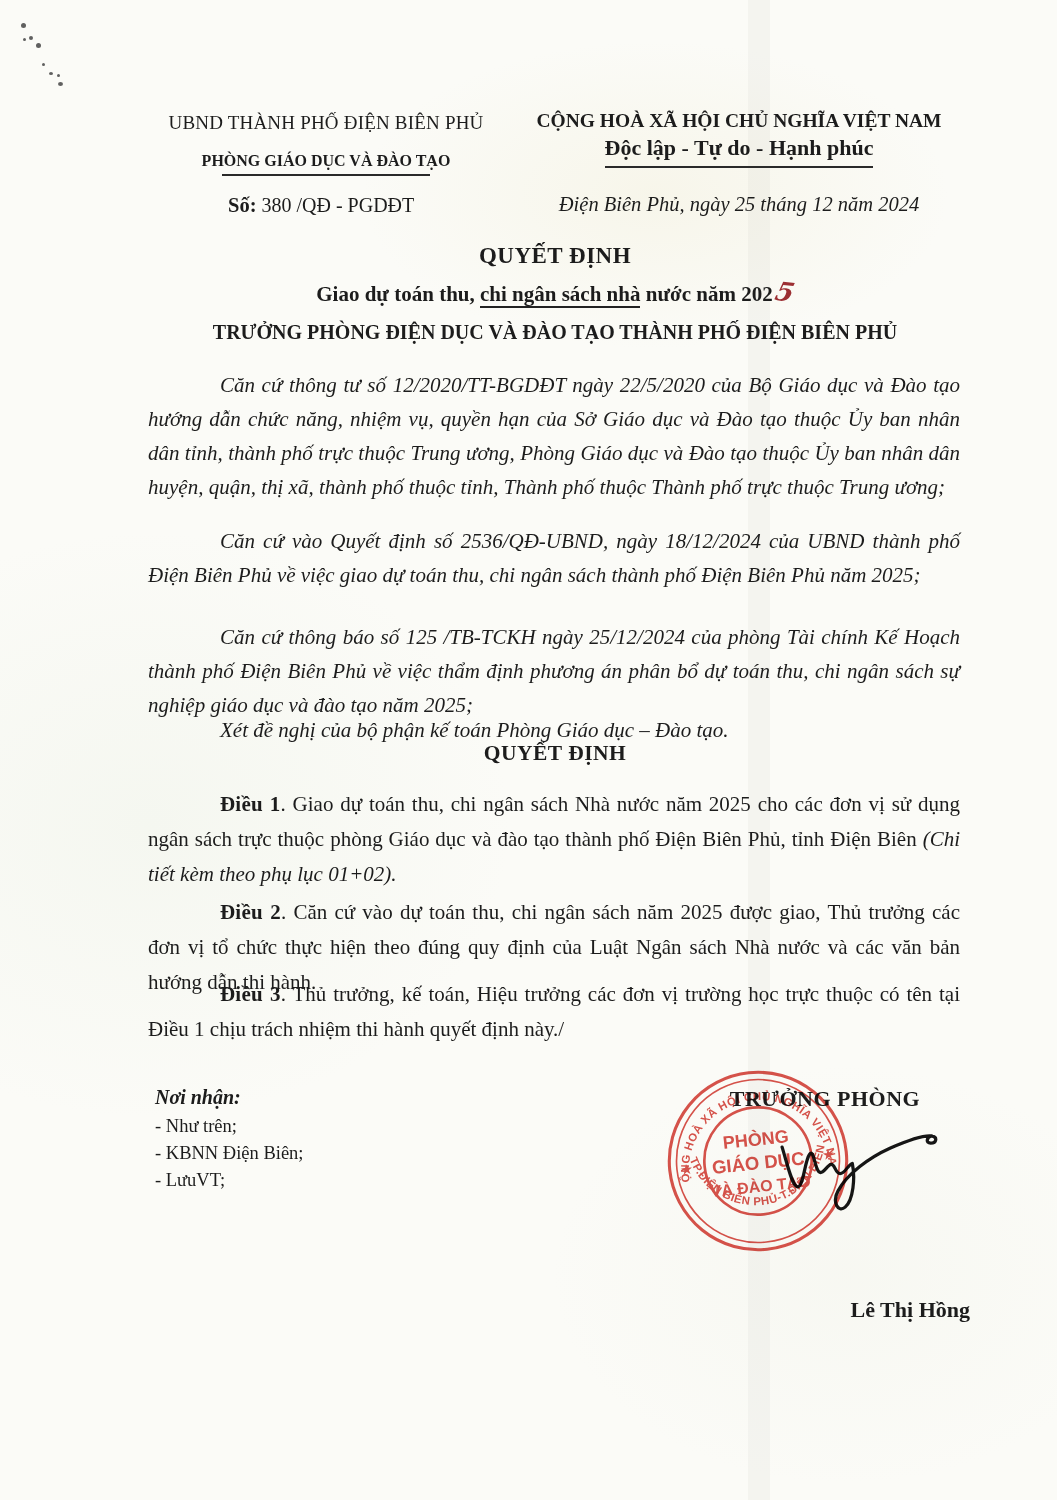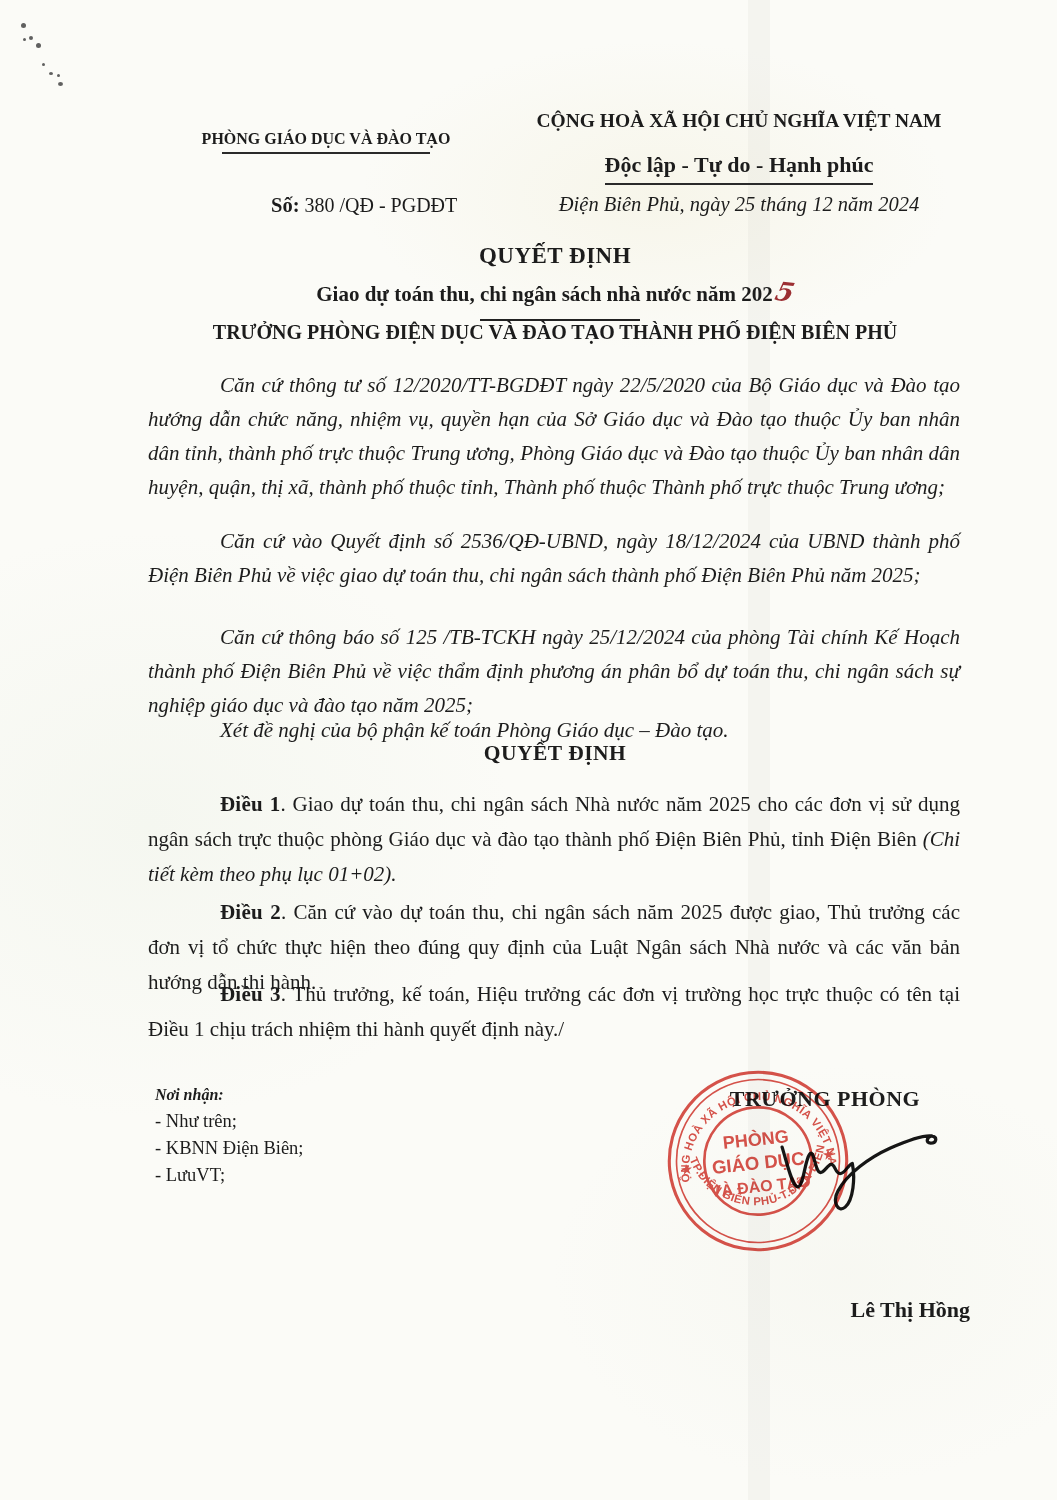--- a/index.html
+++ b/index.html
@@ -26,34 +26,34 @@
   .speck { position:absolute; background:#3a3a3a; border-radius:50%; opacity:.8; }
 
   
   .hdr-left { position:absolute; left:150px; top:112px; width:352px; text-align:center; }
   .hdr-left .l1 { font-size:19px; letter-spacing:.2px; white-space:nowrap; }
   .hdr-left .l2 { font-size:16px; font-weight:bold; margin-top:18px; white-space:nowrap; }
   .hdr-left .rule { width:208px; border-bottom:2px solid #2a2a2a; margin:4px auto 0; }
 
   .hdr-right { position:absolute; left:518px; top:110px; width:442px; text-align:center; }
   .hdr-right .l1 { font-size:19.5px; font-weight:bold; white-space:nowrap; }
-  .hdr-right .l2 { font-size:22px; font-weight:bold; margin-top:20px; white-space:nowrap; }
+  .hdr-right .l2 { font-size:22px; font-weight:bold; margin-top:3px; white-space:nowrap; }
   .hdr-right .rule { width:268px; border-bottom:2px solid #2a2a2a; margin:5px auto 0; }
 
   .so-line { position:absolute; left:228px; top:194px; font-size:20px; }
-  .so-line b { font-size:20.5px;margin-left:43px; }
+  .so-line b { font-size:20.5px; }
   .date-line { position:absolute; left:518px; top:193px; width:442px; text-align:center;
                font-style:italic; font-size:20.5px; white-space:nowrap;font-family:Liberation Serif, serif; }
 
   
   .doc-title { position:absolute; left:150px; top:243px; width:810px; text-align:center;
                font-size:23px; font-weight:bold; letter-spacing:.5px; }
   .doc-subtitle { position:absolute; left:150px; top:277px; width:810px; text-align:center;
                   font-size:21px; font-weight:bold; }
-  .doc-subtitle .ul { border-bottom:2px solid #222; padding-bottom:13px; }
+  .doc-subtitle .ul { border-bottom:2px solid #222; padding-bottom:0; }
   .digit5 { color:#9c2f33; font-size:26px; font-style:italic; display:inline-block;
             transform:rotate(6deg) skewX(-8deg); margin-left:3px;
             font-family:"DejaVu Serif", serif; font-weight:bold; }
   .issuer { position:absolute; left:150px; top:321px; width:810px; text-align:center;
             font-size:20px; font-weight:bold; white-space:nowrap; }
 
   
   .recital, .article {
     position:absolute; left:148px; width:812px;
     font-size:21px; line-height:34px; text-align:justify; text-indent:72px;
@@ -61,21 +61,21 @@
   .recital { font-style:italic; }
   .article { line-height:35px; }
   .article b { letter-spacing:.2px; }
   .article .note { font-style:italic; }
 
   .decide-heading { position:absolute; left:150px; top:741px; width:810px; text-align:center;
                     font-size:21.5px; font-weight:bold; letter-spacing:.5px; }
 
   
   .recipients { position:absolute; left:155px; top:1086px; }
-  .recipients .nn { font-weight:bold; font-style:italic; font-size:16px; margin-bottom:4px; }
+  .recipients .nn { font-weight:bold; font-style:italic; font-size:20px; margin-bottom:4px; }
   .recipients .ri { font-size:18.5px; line-height:27px; }
 
   .sig-title { position:absolute; left:660px; top:1086px; width:330px; text-align:center;
                font-weight:bold; font-size:22px; letter-spacing:.5px; }
   .signer-name { position:absolute; left:700px; top:1297px; width:270px; text-align:right;
                  font-weight:bold; font-size:22px; }
 
   .stamp { position:absolute; left:660px; top:1063px; width:196px; height:196px;
            mix-blend-mode:multiply; opacity:.93; transform:rotate(-6deg); }
   .stamp text { font-family:"Liberation Sans", sans-serif; font-weight:bold; }
@@ -95,20 +95,21 @@
     <div class="speck" style="left:23px;top:38px;width:3px;height:3px;"></div>
     <div class="speck" style="left:29px;top:36px;width:4px;height:4px;"></div>
     <div class="speck" style="left:36px;top:43px;width:5px;height:5px;"></div>
     <div class="speck" style="left:42px;top:63px;width:3px;height:3px;"></div>
     <div class="speck" style="left:49px;top:72px;width:4px;height:3px;"></div>
     <div class="speck" style="left:57px;top:74px;width:3px;height:3px;"></div>
     <div class="speck" style="left:58px;top:82px;width:5px;height:4px;"></div>
   </div>
 
   <div class="hdr-left">
+    <div class="l1">UBND THÀNH PHỐ ĐIỆN BIÊN PHỦ</div>
     <div class="l2">PHÒNG GIÁO DỤC VÀ ĐÀO TẠO</div>
     <div class="rule"></div>
   </div>
 
   <div class="hdr-right">
     <div class="l1">CỘNG HOÀ XÃ HỘI CHỦ NGHĨA VIỆT NAM</div>
     <div class="l2">Độc lập - Tự do - Hạnh phúc</div>
     <div class="rule"></div>
   </div>
 

